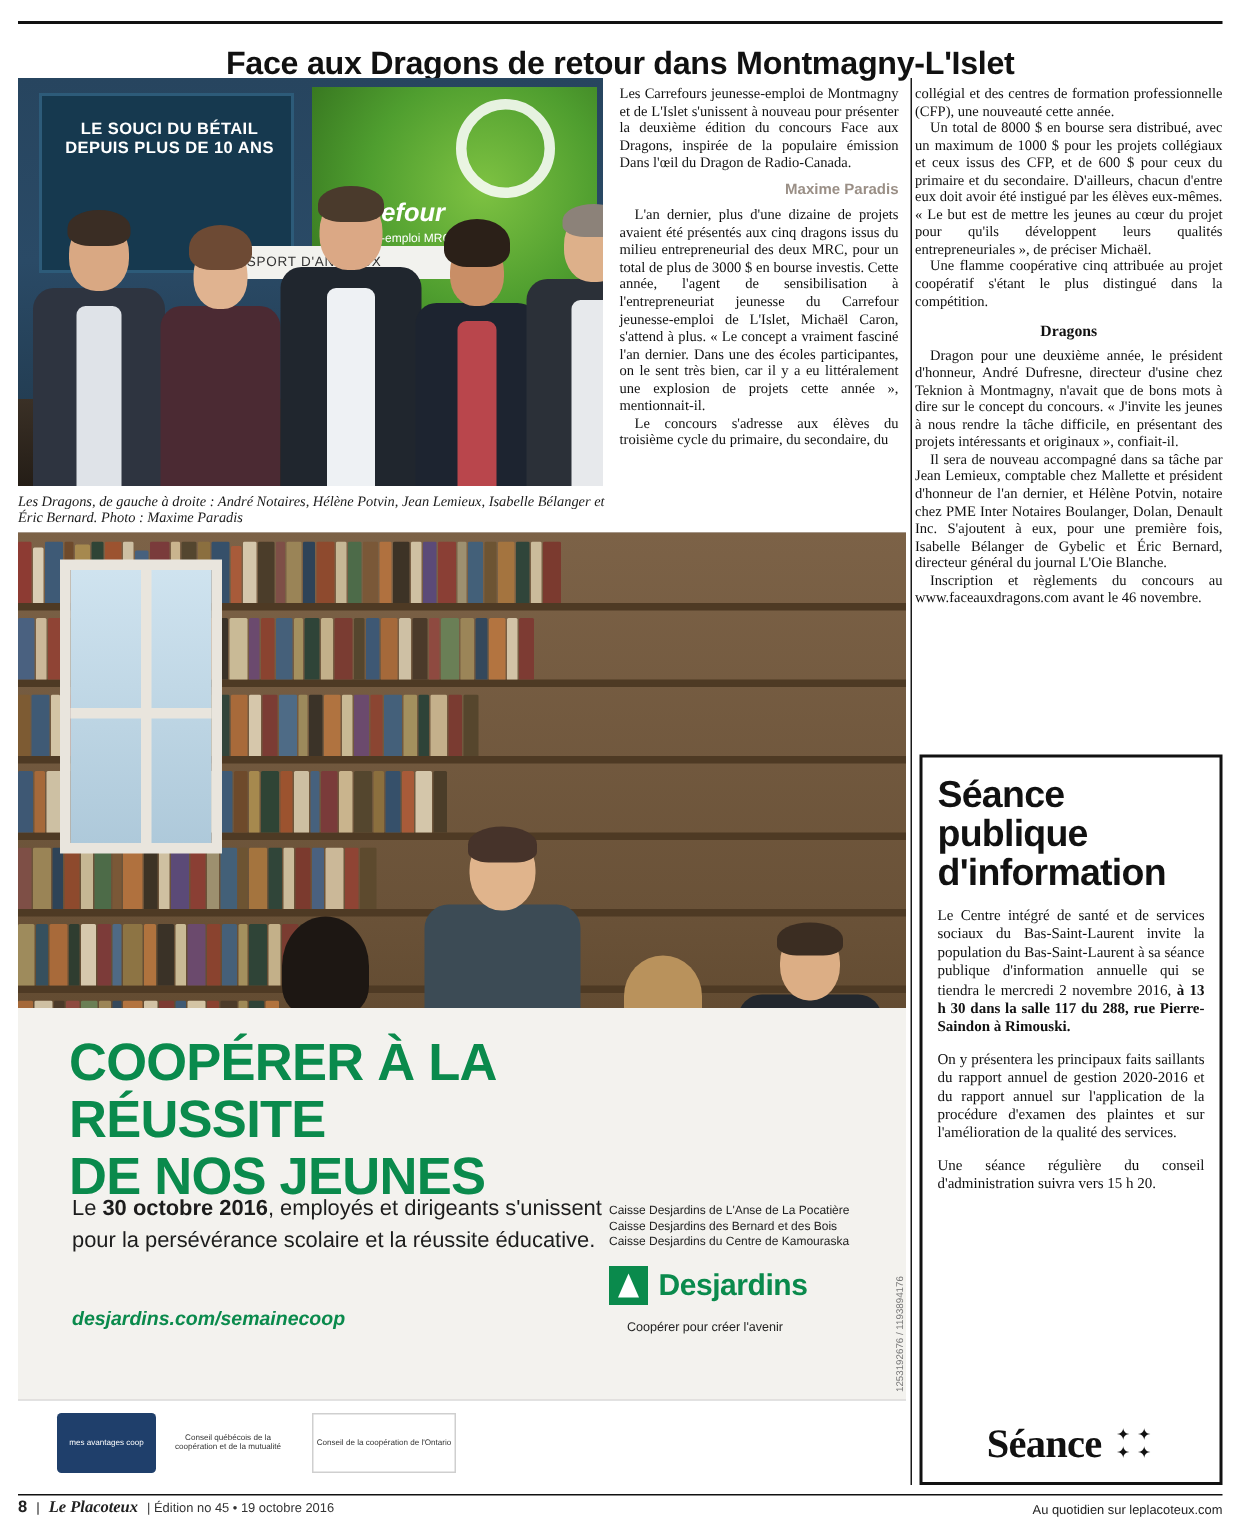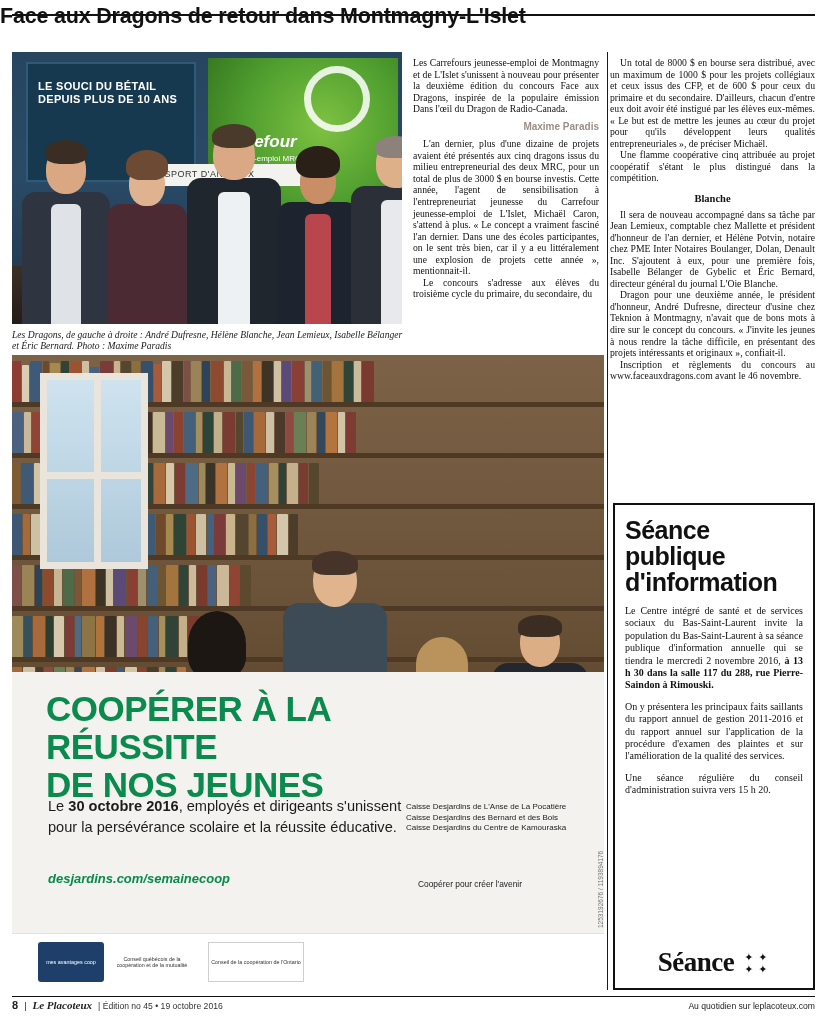--- a/index.html
+++ b/index.html
@@ -15,23 +15,23 @@
   }
   .page {
     position: absolute;
     left: 0; top: 0;
     width: 827px; height: 1024px;
   }
 
   
   .headline {
     position: absolute;
-    left: 0; top: 4px;
+    left: 0; top: 30px;
     width: 827px;
-    text-align: left;
+    text-align: center;
     font-family: "Liberation Sans", sans-serif;
     font-weight: bold;
     font-size: 21.5px;
     letter-spacing: -0.2px;
     color: #111;
   }
   .rule-top {
     position: absolute;
     left: 12px; top: 14px;
     width: 803px; height: 2px;
@@ -47,20 +47,21 @@
     background: #2c3b4a;
   }
   .pg-wall {
     position:absolute; left:0; top:0; width:100%; height:100%;
     background: linear-gradient(180deg,#27455f 0%, #2a4a66 45%, #1f3648 100%);
   }
   .pg-banner-left {
     position:absolute; left:14px; top:10px; width:170px; height:120px;
     background:#16394f;
     border:2px solid #2d5b79;
+    text-align:center;
   }
   .pg-banner-left .t1 {
     position:absolute; left:10px; top:16px; width:150px;
     color:#ffffff; font-family:"Liberation Sans",sans-serif;
     font-weight:bold; font-size:11px; line-height:13px; letter-spacing:0.3px;
   }
   .pg-green {
     position:absolute; left:196px; top:6px; width:190px; height:150px;
     background: radial-gradient(circle at 60% 45%, #7ec242 0%, #4f9e2f 55%, #35731f 100%);
   }
@@ -411,35 +412,36 @@
     </div>
 
     <div class="person" style="left:336px;width:96px;height:216px;">
       <div class="body" style="bottom:0;width:90px;height:138px;background:#2b3038;"></div>
       <div class="shirt" style="bottom:0;width:30px;height:124px;background:#e7e9ec;"></div>
       <div class="head" style="bottom:136px;width:40px;height:48px;background:#ddb08a;"></div>
       <div class="hair" style="bottom:166px;width:42px;height:22px;background:#8c8279;"></div>
     </div>
   </div>
 
-  <div class="caption-photo1">Les Dragons, de gauche à droite : André Dufresne, Hélène Blanche, Jean Lemieux, Isabelle Bélanger et Éric Bernard. Photo : Maxime Paradis</div>
+  <div class="caption-photo1">Les Dragons, de gauche à droite : André Notaires, Hélène Potvin, Jean Lemieux, Isabelle Bélanger et Éric Bernard. Photo : Maxime Paradis</div>
 
   <div class="col" id="col2">
     <p class="noindent">Les Carrefours jeunesse-emploi de Montmagny et de L'Islet s'unissent à nouveau pour présenter la deuxième édition du concours Face aux Dragons, inspirée de la populaire émission Dans l'œil du Dragon de Radio-Canada.</p>
     <div class="byline">Maxime Paradis</div>
     <p>L'an dernier, plus d'une dizaine de projets avaient été présentés aux cinq dragons issus du milieu entrepreneurial des deux MRC, pour un total de plus de 3000 $ en bourse investis. Cette année, l'agent de sensibilisation à l'entrepreneuriat jeunesse du Carrefour jeunesse-emploi de L'Islet, Michaël Caron, s'attend à plus. « Le concept a vraiment fasciné l'an dernier. Dans une des écoles participantes, on le sent très bien, car il y a eu littéralement une explosion de projets cette année », mentionnait-il.</p>
     <p>Le concours s'adresse aux élèves du troisième cycle du primaire, du secondaire, du</p>
   </div>
 
   <div class="col" id="col3">
+    <p class="noindent">collégial et des centres de formation professionnelle (CFP), une nouveauté cette année.</p>
     <p>Un total de 8000 $ en bourse sera distribué, avec un maximum de 1000 $ pour les projets collégiaux et ceux issus des CFP, et de 600 $ pour ceux du primaire et du secondaire. D'ailleurs, chacun d'entre eux doit avoir été instigué par les élèves eux-mêmes. « Le but est de mettre les jeunes au cœur du projet pour qu'ils développent leurs qualités entrepreneuriales », de préciser Michaël.</p>
     <p>Une flamme coopérative cinq attribuée au projet coopératif s'étant le plus distingué dans la compétition.</p>
-    <div class="subhead">Blanche</div>
+    <div class="subhead">Dragons</div>
+    <p>Dragon pour une deuxième année, le président d'honneur, André Dufresne, directeur d'usine chez Teknion à Montmagny, n'avait que de bons mots à dire sur le concept du concours. « J'invite les jeunes à nous rendre la tâche difficile, en présentant des projets intéressants et originaux », confiait-il.</p>
     <p>Il sera de nouveau accompagné dans sa tâche par Jean Lemieux, comptable chez Mallette et président d'honneur de l'an dernier, et Hélène Potvin, notaire chez PME Inter Notaires Boulanger, Dolan, Denault Inc. S'ajoutent à eux, pour une première fois, Isabelle Bélanger de Gybelic et Éric Bernard, directeur général du journal L'Oie Blanche.</p>
-    <p>Dragon pour une deuxième année, le président d'honneur, André Dufresne, directeur d'usine chez Teknion à Montmagny, n'avait que de bons mots à dire sur le concept du concours. « J'invite les jeunes à nous rendre la tâche difficile, en présentant des projets intéressants et originaux », confiait-il.</p>
     <p>Inscription et règlements du concours au www.faceauxdragons.com avant le 46 novembre.</p>
   </div>
 
   <div class="vdiv"></div>
 
   <div class="photo-lib">
     <div class="shelf-bg"></div>
 
     <div class="shelf-row" style="top:6px;">
       <span class="bk" style="width:9px;background:#8d3b33;"></span><span class="bk" style="width:7px;background:#d9cdb4;height:38px;"></span><span class="bk" style="width:12px;background:#3e5a76;"></span><span class="bk" style="width:6px;background:#6e4a2c;"></span><span class="bk" style="width:10px;background:#a6894f;height:40px;"></span><span class="bk" style="width:8px;background:#2f4436;"></span><span class="bk" style="width:11px;background:#9c5330;"></span><span class="bk" style="width:7px;background:#cdbfa3;"></span><span class="bk" style="width:9px;background:#46617e;height:36px;"></span><span class="bk" style="width:13px;background:#7a3b3b;"></span><span class="bk" style="width:6px;background:#c9b48e;"></span><span class="bk" style="width:10px;background:#54462f;"></span><span class="bk" style="width:8px;background:#8b6f3f;"></span><span class="bk" style="width:12px;background:#36506a;"></span><span class="bk" style="width:7px;background:#a85b3a;height:39px;"></span><span class="bk" style="width:9px;background:#d4c6ab;"></span><span class="bk" style="width:11px;background:#4b3d2a;"></span><span class="bk" style="width:6px;background:#7e4f47;"></span><span class="bk" style="width:10px;background:#9a8457;"></span><span class="bk" style="width:8px;background:#2e4358;"></span><span class="bk" style="width:12px;background:#8e4a2e;"></span><span class="bk" style="width:7px;background:#c6b795;"></span><span class="bk" style="width:9px;background:#4d6b49;"></span><span class="bk" style="width:10px;background:#7a5838;"></span><span class="bk" style="width:8px;background:#b0713f;"></span><span class="bk" style="width:11px;background:#3d3326;"></span><span class="bk" style="width:7px;background:#cfc0a2;"></span><span class="bk" style="width:9px;background:#5b4a78;"></span><span class="bk" style="width:12px;background:#8a3f35;"></span><span class="bk" style="width:6px;background:#9d9070;"></span><span class="bk" style="width:10px;background:#436079;"></span><span class="bk" style="width:8px;background:#6d5433;"></span><span class="bk" style="width:11px;background:#a4743f;"></span><span class="bk" style="width:9px;background:#30453a;"></span><span class="bk" style="width:7px;background:#cbbb9b;"></span><span class="bk" style="width:12px;background:#7b3a2f;"></span>
@@ -512,40 +514,44 @@
       <span>Le </span><b>30 octobre 2016</b><span>, employés et dirigeants s'unissent pour la persévérance scolaire et la réussite éducative.</span>
     </div>
     <div class="ad-url">desjardins.com/semainecoop</div>
 
     <div class="ad-caisses">
       <div>Caisse Desjardins de L'Anse de La Pocatière</div>
       <div>Caisse Desjardins des Bernard et des Bois</div>
       <div>Caisse Desjardins du Centre de Kamouraska</div>
     </div>
 
+    <div class="ad-logo">
+      <span class="mark"></span>
+      <span class="word">Desjardins</span>
+    </div>
     <div class="ad-slogan">Coopérer pour créer l'avenir</div>
   </div>
 
   <div class="logostrip">
     <div class="logo-box" id="logo1">mes avantages coop</div>
     <div class="logo-box" id="logo2">Conseil québécois de la coopération et de la mutualité</div>
     <div class="logo-box" id="logo3">Conseil de la coopération de l'Ontario</div>
   </div>
 
   <div class="vcode">1253192676 / 1193894176</div>
 
   <div class="sidebox">
     <h2>
       <span>Séance</span><br>
       <span>publique</span><br>
       <span>d'information</span>
     </h2>
     <div class="bodytxt">
       <p><span>Le Centre intégré de santé et de services sociaux du Bas-Saint-Laurent invite la population du Bas-Saint-Laurent à sa séance publique d'information annuelle qui se tiendra le mercredi 2 novembre 2016, </span><b>à 13 h 30 dans la salle 117 du 288, rue Pierre-Saindon à Rimouski.</b></p>
-      <p>On y présentera les principaux faits saillants du rapport annuel de gestion 2011-2016 et du rapport annuel sur l'application de la procédure d'examen des plaintes et sur l'amélioration de la qualité des services.</p>
+      <p>On y présentera les principaux faits saillants du rapport annuel de gestion 2020-2016 et du rapport annuel sur l'application de la procédure d'examen des plaintes et sur l'amélioration de la qualité des services.</p>
       <p>Une séance régulière du conseil d'administration suivra  vers 15 h 20.</p>
     </div>
     <div class="quebec">
       <span class="q">Séance</span>
       <span class="flag">
         <i style="left:0;top:0;">✦</i><i style="left:14px;top:0;">✦</i><i style="left:0;top:12px;">✦</i><i style="left:14px;top:12px;">✦</i>
       </span>
     </div>
   </div>
 

